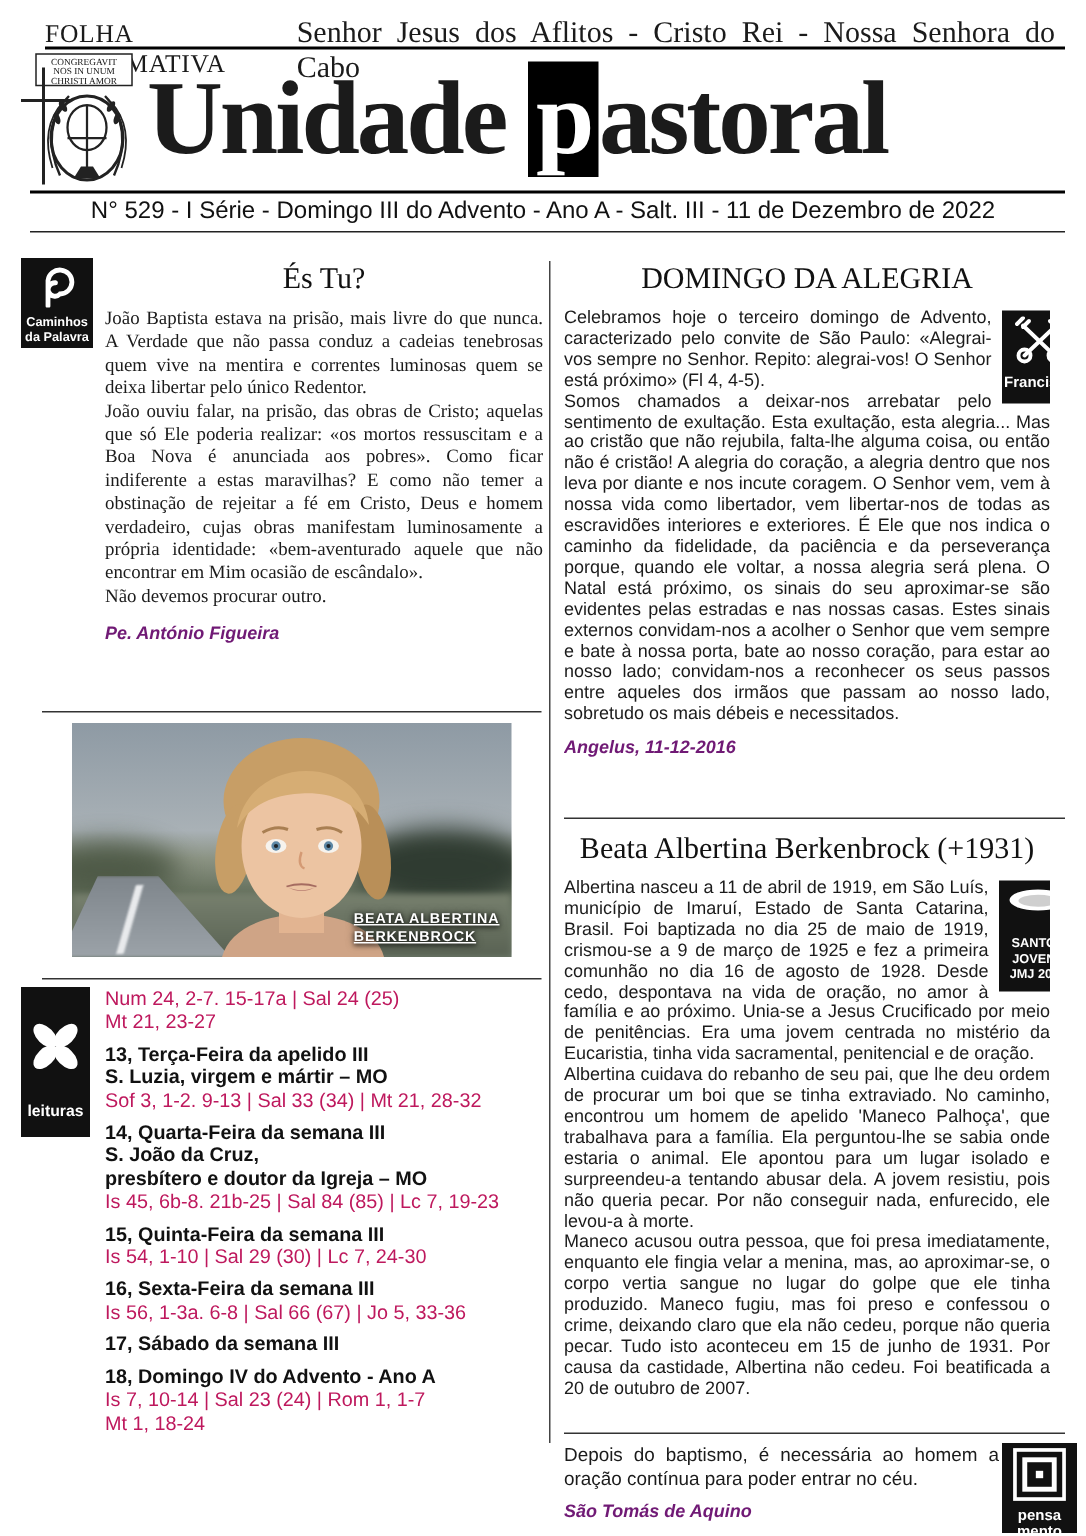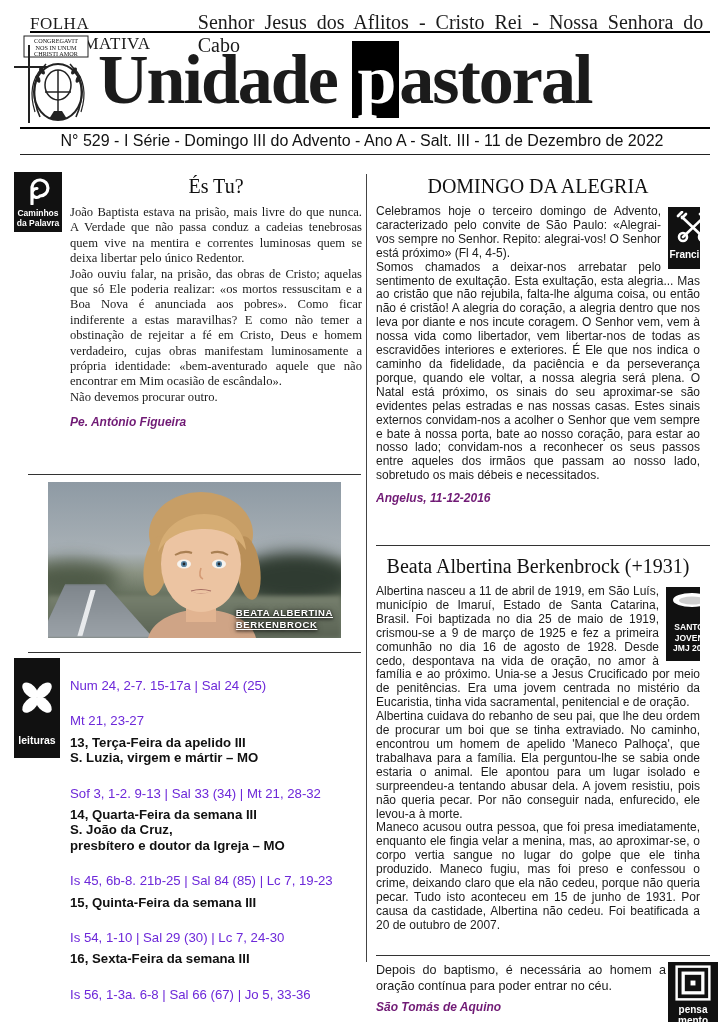--- a/index.html
+++ b/index.html
@@ -54,21 +54,21 @@
   .photo-roadline{position:absolute;left:36px;bottom:2px;width:5px;height:46px;
                   background:#e8eaec;transform:skewX(-16deg);filter:blur(.6px);}
   .photo-girl{position:absolute;left:52px;top:0;}
   .photo-caption{position:absolute;right:8px;bottom:7px;color:#fff;font-size:9.5px;
                  font-weight:bold;letter-spacing:.6px;line-height:12px;
                  text-shadow:0 1px 3px rgba(0,0,0,.95),0 0 6px rgba(0,0,0,.6);text-decoration:underline;}
 
   .block-readings{position:absolute;left:70px;top:658px;width:292px;height:352px;overflow:hidden;}
   .reading{margin-bottom:6px;}
   .r-title{font-weight:bold;font-size:13.2px;line-height:15.4px;color:#111;}
-  .r-ref{font-size:13.2px;line-height:15.4px;color:#6d28d9;margin-top:20px;}
+  .r-ref{font-size:13.2px;line-height:15.4px;color:#be185d;}
 
   
   .block-alegria{position:absolute;left:376px;top:172px;width:324px;height:370px;overflow:hidden;}
   .block-alegria p,.block-albertina p{font-size:12px;line-height:13.9px;}
   .block-alegria .sig{margin-top:8px;}
   .rule-right-1{top:545px;left:376px;width:334px;height:1px;background:#333;}
   .block-albertina{position:absolute;left:376px;top:552px;width:324px;height:400px;overflow:hidden;}
   .rule-right-2{top:955px;left:376px;width:334px;height:1px;background:#333;}
   .block-quote{position:absolute;left:376px;top:963px;width:290px;height:58px;overflow:hidden;}
   .block-quote p{margin:0;text-align:justify;font-size:12.6px;line-height:15.6px;}

